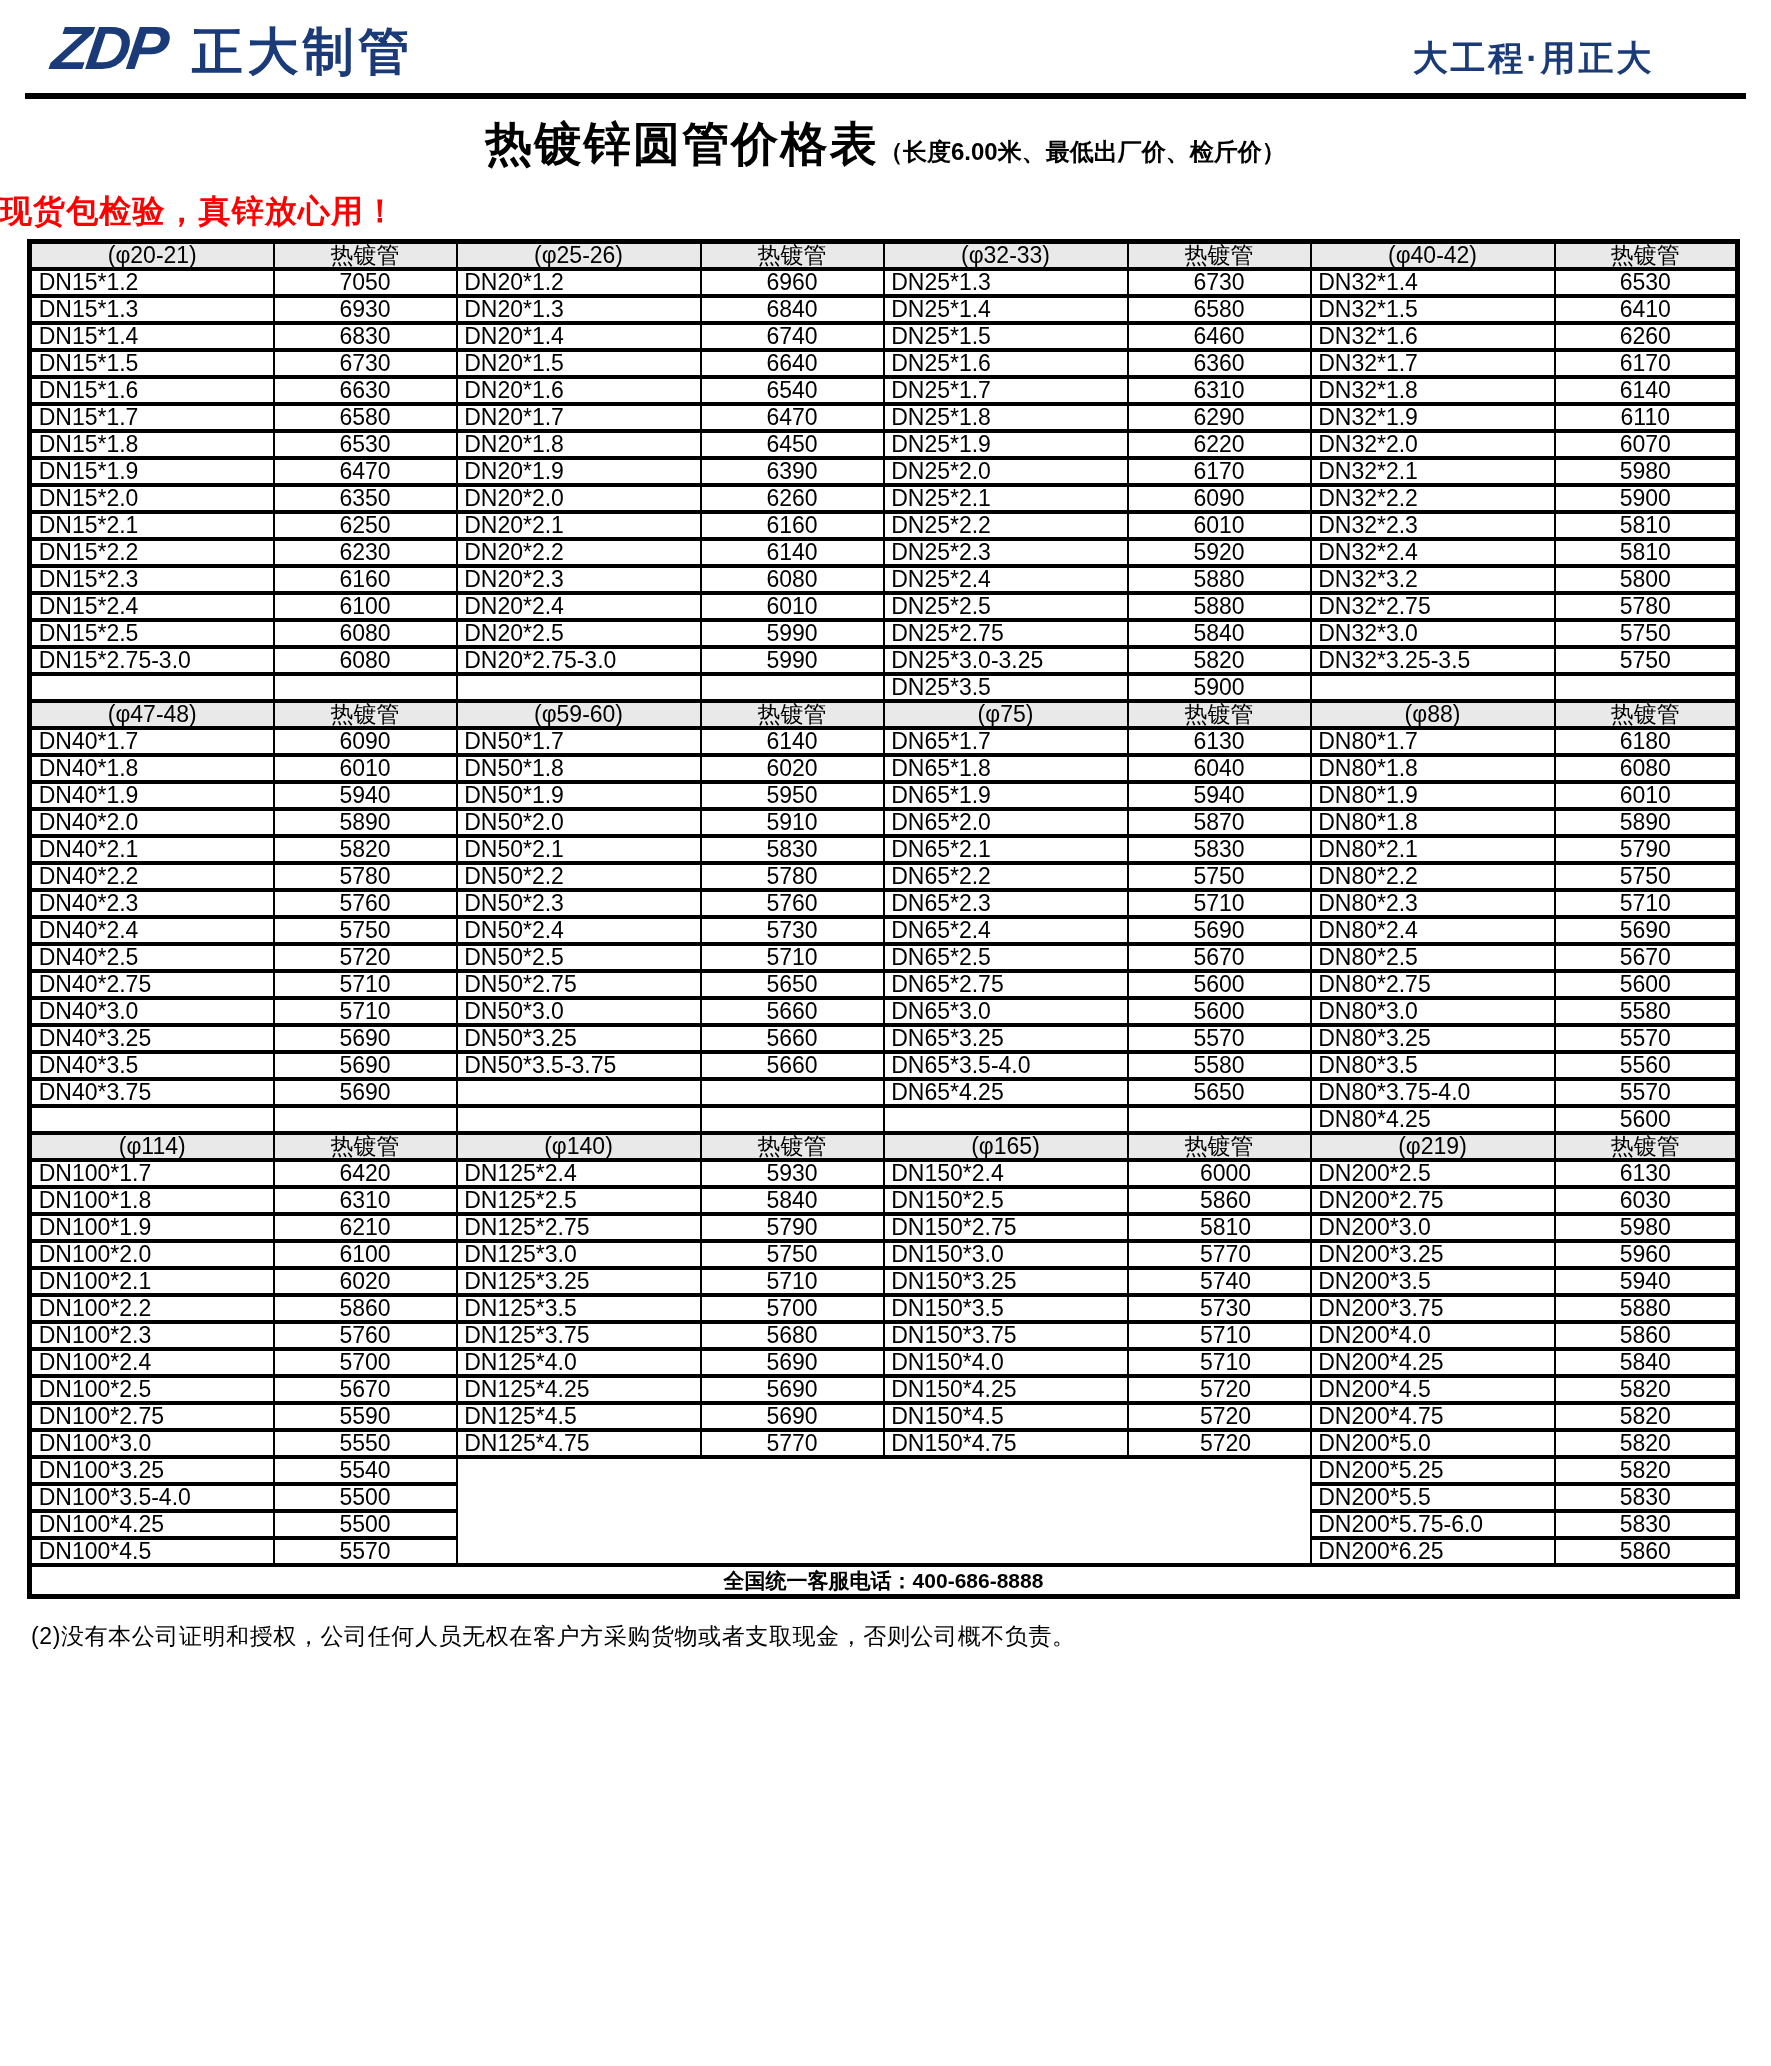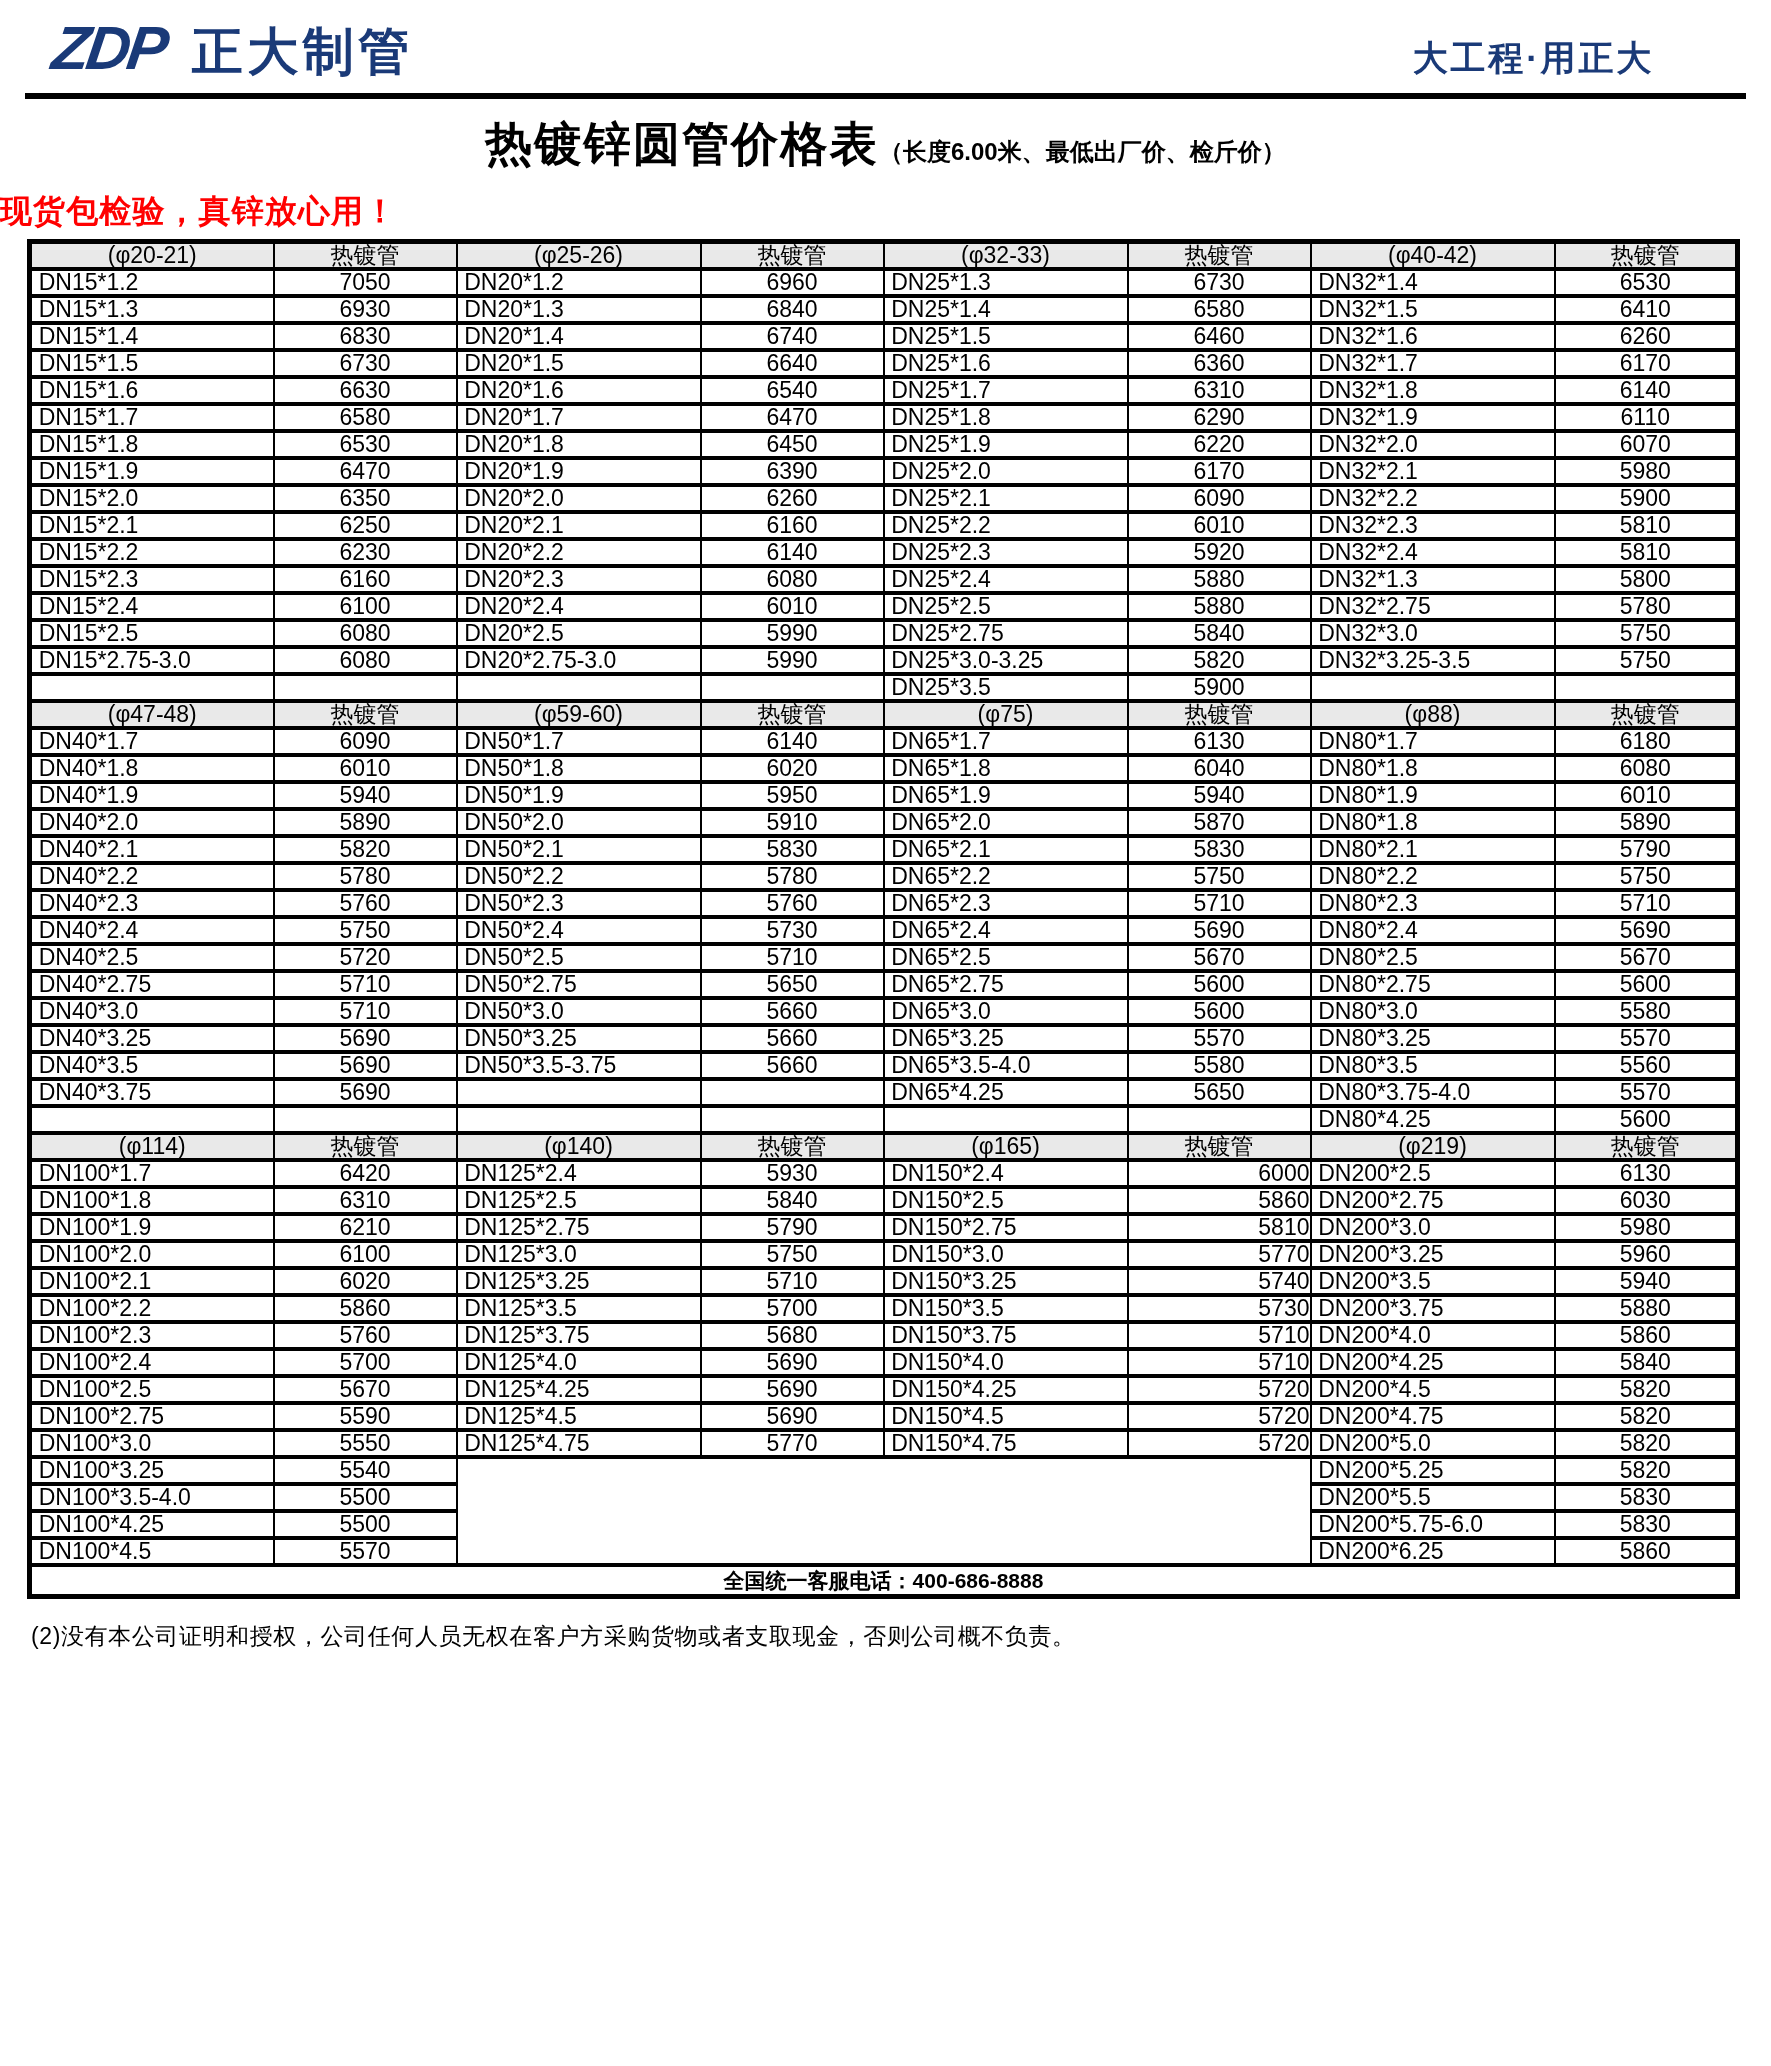--- a/index.html
+++ b/index.html
@@ -26,21 +26,21 @@
   
   table.price { border-collapse:collapse; table-layout:fixed; width:1707px; margin:4.5px 0 0 27px;
                 border:5.6px solid #000; }
   col.c-spec  { width:244px; }
   col.c-price { width:183px; }
   th, td { border:2.8px solid #000; border-top-width:4.5px; border-bottom-width:4.5px;
            height:24.5px; font-size:23px; line-height:1.0; padding:0; overflow:hidden; white-space:nowrap; }
   th { background:var(--hdr,#e9e9e9); font-weight:400; text-align:center; }
   td.spec  { text-align:left; padding-left:6.7px; }
   td.price { text-align:center; }
-  td.price.left { text-align:right; padding-left:13px; }
+  td.price.left { text-align:center; padding-left:13px; }
   td.tfoot { text-align:center; font-weight:700; font-size:21px; height:32px; }
 
   
   .notes { margin:18px 0 0 31px; font-size:23px; line-height:1.7; letter-spacing:0.6px; }
 </style>
 </head>
 <body>
 
 <div class="page">
 
@@ -191,21 +191,21 @@
           <td class="spec">DN32*2.4</td>
           <td class="price">5810</td>
         </tr>
         <tr>
           <td class="spec">DN15*2.3</td>
           <td class="price">6160</td>
           <td class="spec">DN20*2.3</td>
           <td class="price">6080</td>
           <td class="spec">DN25*2.4</td>
           <td class="price">5880</td>
-          <td class="spec">DN32*1.3</td>
+          <td class="spec">DN32*3.2</td>
           <td class="price">5800</td>
         </tr>
         <tr>
           <td class="spec">DN15*2.4</td>
           <td class="price">6100</td>
           <td class="spec">DN20*2.4</td>
           <td class="price">6010</td>
           <td class="spec">DN25*2.5</td>
           <td class="price">5880</td>
           <td class="spec">DN32*2.75</td>

